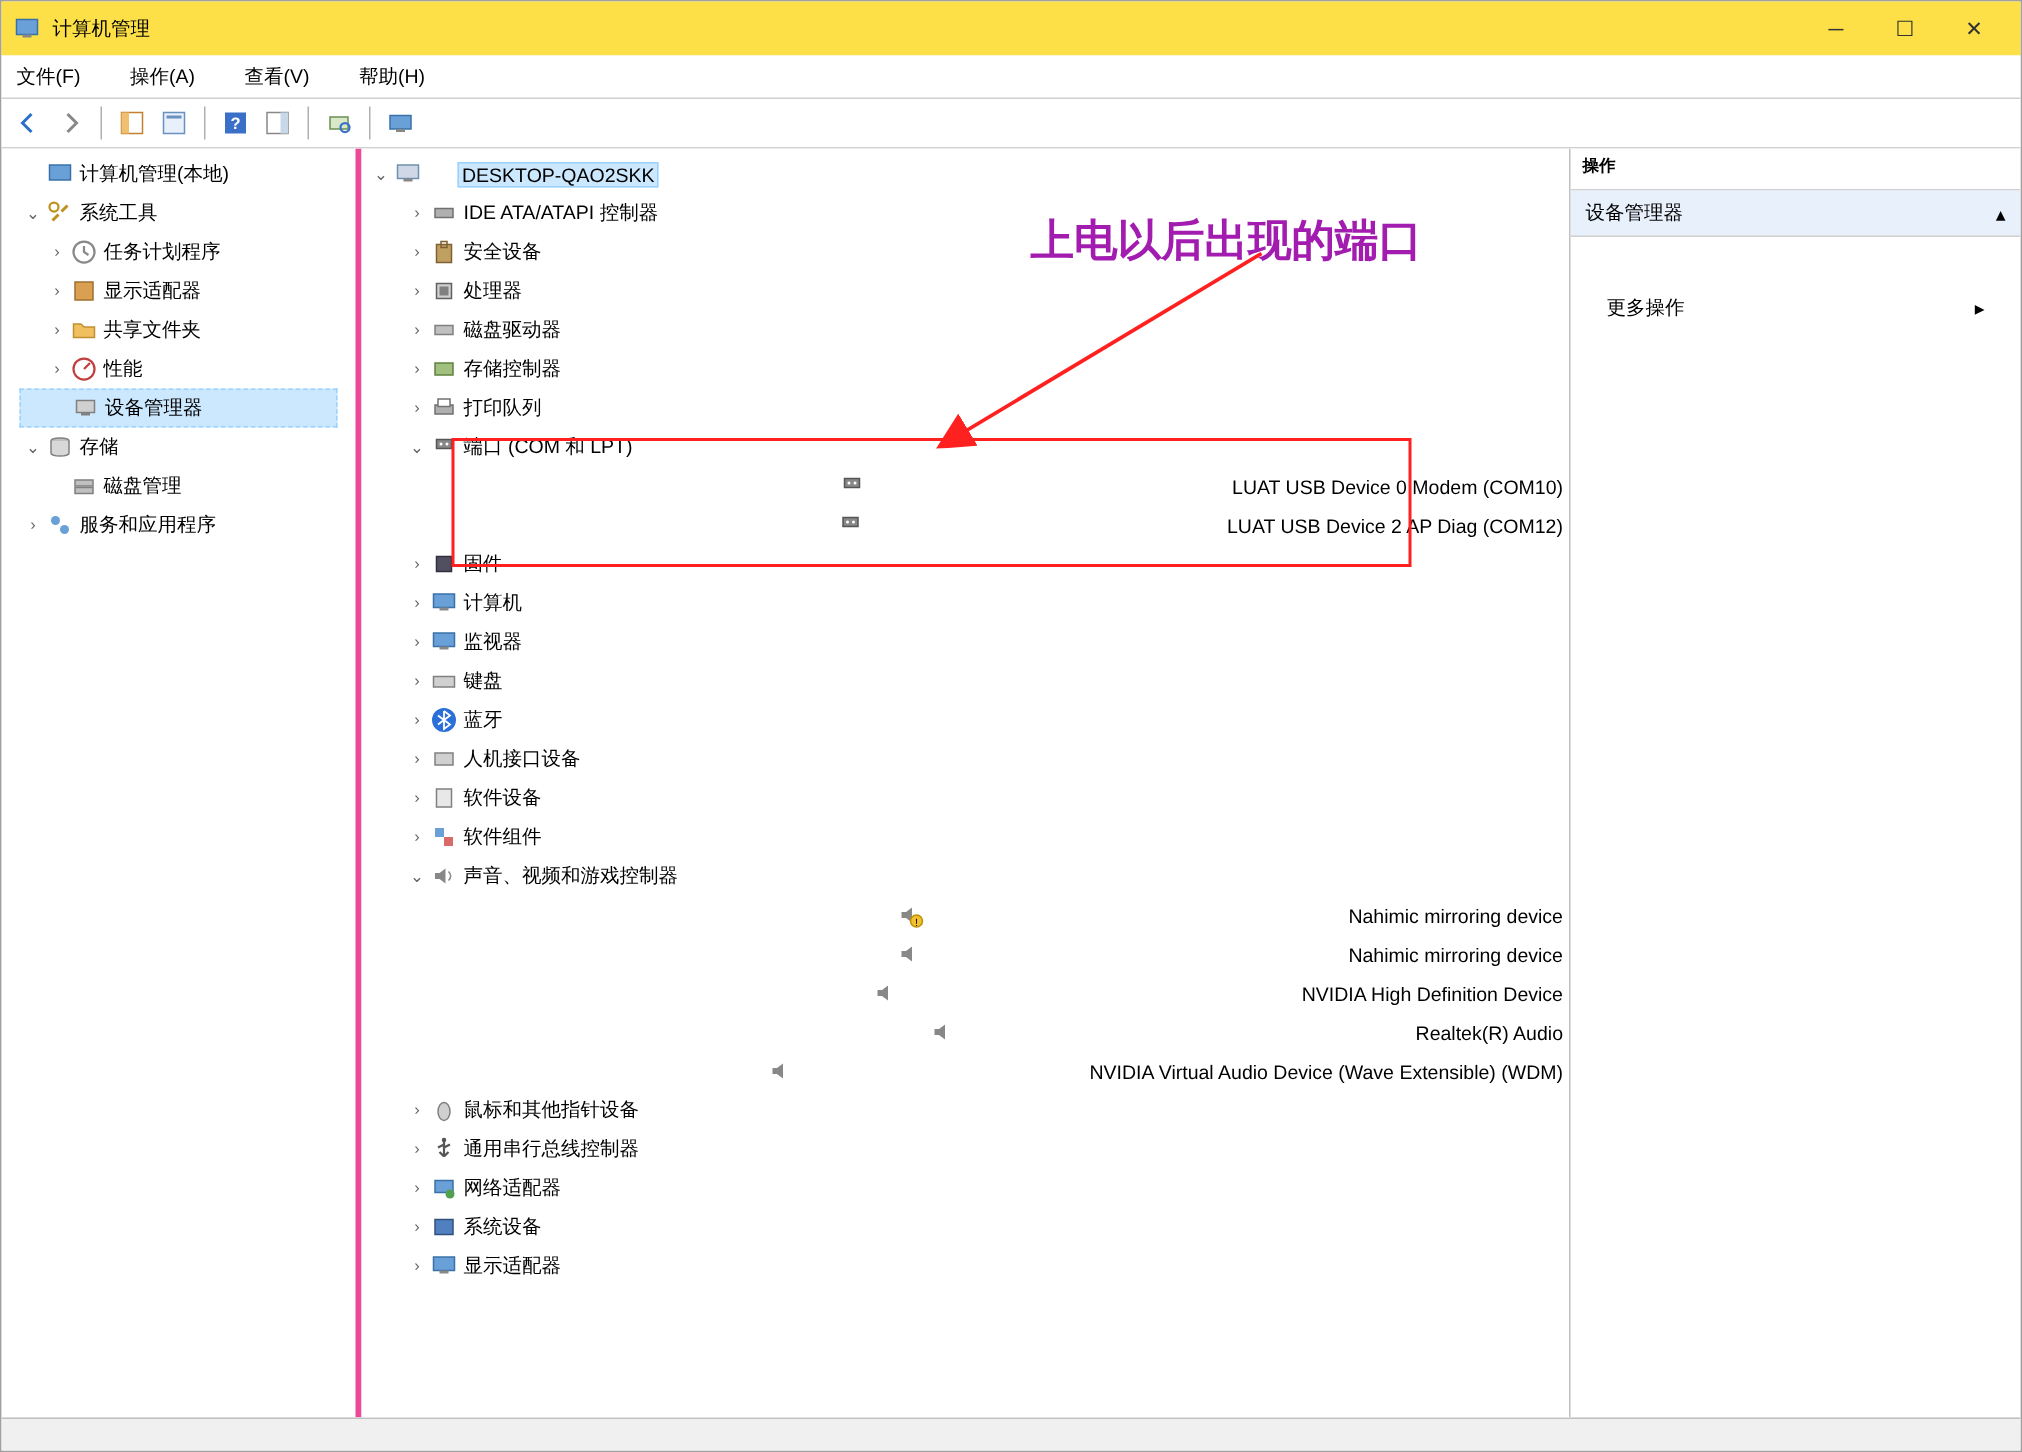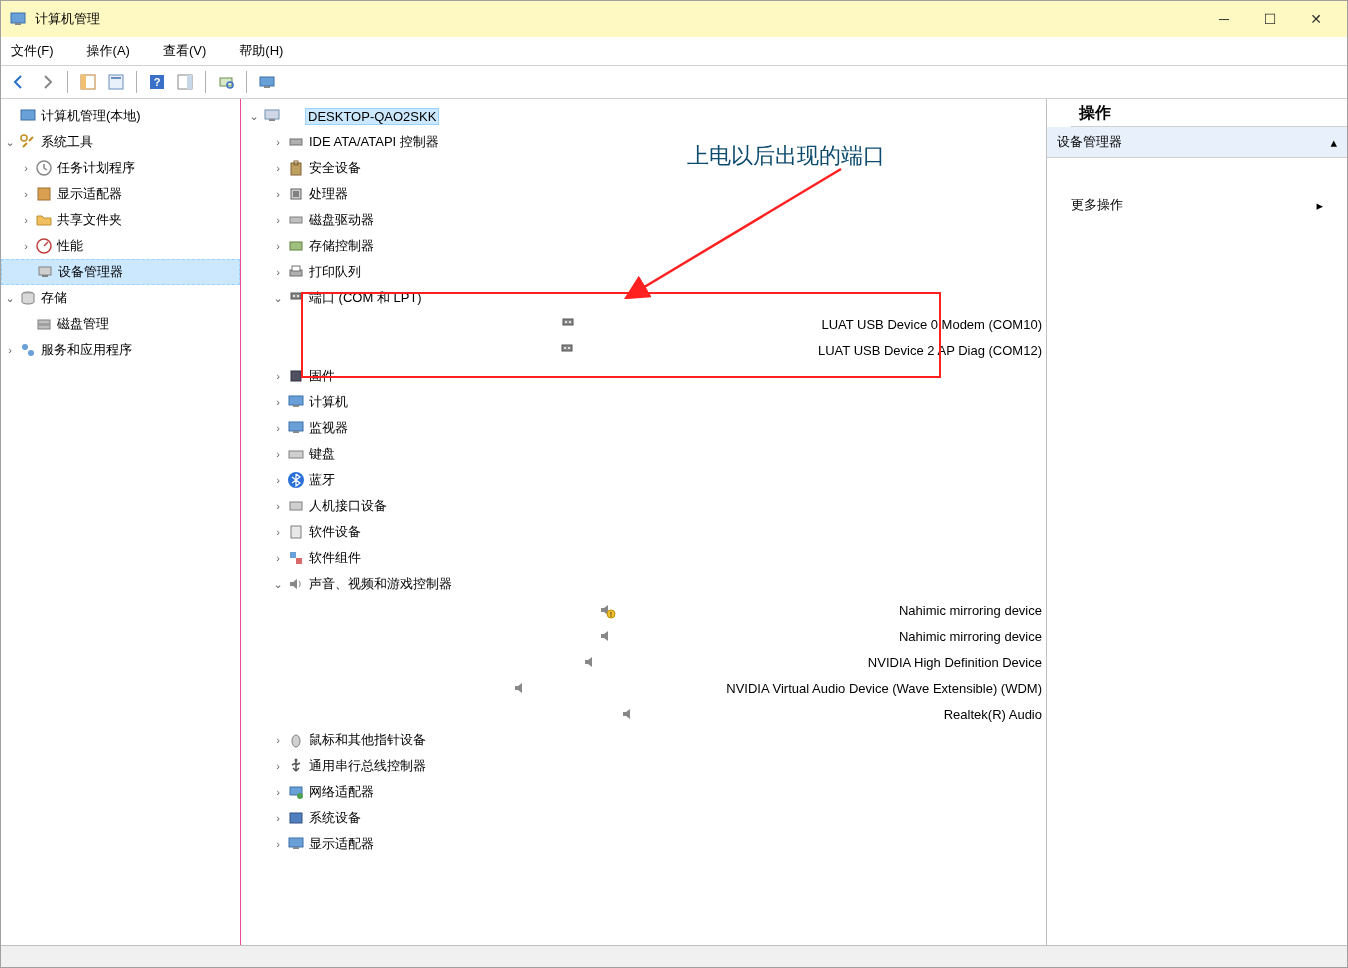--- a/index.html
+++ b/index.html
@@ -8,41 +8,41 @@
   font-size: 13px;
   background: #fff;
   width: 1348px;
   height: 968px;
   overflow: hidden;
   color: #000;
 }
 .window { display: flex; flex-direction: column; height: 100%; border: 1px solid #a0a0a0; }
 .titlebar {
   display: flex; align-items: center; height: 36px;
-  background: #fef9c3; padding: 0 8px;
+  background: #fde047; padding: 0 8px;
 }
 .titlebar .app-icon { width: 18px; height: 18px; margin-right: 8px; }
 .titlebar .title { flex: 1; font-size: 13px; }
 .win-controls { display: flex; gap: 0; }
 .win-btn { width: 46px; height: 36px; display:flex; align-items:center; justify-content:center; font-size:14px; color:#333; }
 .menubar { height: 28px; display:flex; align-items:center; gap: 33px; padding: 0 10px; background:#fff; font-size:13px; }
 .menubar .menuitem { cursor: default; }
 .toolbar {
   height: 34px; display:flex; align-items:center; gap:4px;
   padding: 0 6px; background:#fff; border-top:1px solid #d0d0d0; border-bottom:1px solid #d0d0d0;
 }
 .toolbar .tbtn { width:24px; height:24px; display:flex; align-items:center; justify-content:center; border-radius:2px; }
 .toolbar .sep { width:1px; height:22px; background:#b0b0b0; margin: 0 4px; }
 .body-area { flex:1; display:flex; overflow:hidden; }
-.left-panel { width: 240px; border-right:1px solid #ec4899; padding: 4px 0; overflow:auto; background:#fff; }
+.left-panel { width: 240px; border-right:4px solid #ec4899; padding: 4px 12px; overflow:auto; background:#fff; }
 .center-panel { flex:1; border-right:1px solid #c0c0c0; padding: 4px 2px; overflow:auto; background:#fff; position:relative; }
 .right-panel { width: 300px; background:#fff; overflow:auto; }
 .right-panel .actions-header {
   height: 28px; background:#fff; border-bottom:1px solid #d0d0d0;
-  padding: 4px 8px; font-size:16px; font-weight:bold;margin-left:24px;
+  padding: 4px 8px; font-size:11px; font-weight:bold;
 }
 .right-panel .actions-sub {
   background:#e8f0fb; border-bottom:1px solid #d0d0d0;
   padding: 6px 10px; font-size:13px; display:flex; justify-content:space-between; align-items:center;
 }
 .right-panel .actions-item {
   padding: 6px 24px; font-size:13px; display:flex; justify-content:space-between; align-items:center;margin-top:32px;
 }
 .tree-row { display:flex; align-items:center; height:26px; padding: 0 2px; white-space:nowrap; cursor:default; }
 .tree-row.selected { background:#cce8ff; border:1px dashed #99d1ff; height:26px; }
@@ -52,21 +52,21 @@
 .indent-1 { padding-left: 18px; }
 .indent-2 { padding-left: 36px; justify-content: space-between; }
 .center-panel .indent-0 { padding-left: 4px; }
 .center-panel .indent-1 { padding-left: 28px; }
 .center-panel .indent-2 { padding-left: 60px; }
 .annotation-box {
   position:absolute; border:2.5px solid #ff2020;
   left:60px; top:193px; width:640px; height:86px; pointer-events:none;
 }
 .annotation-text {
-  position:absolute; left:446px; top:42px; color:#0c4a6e; font-size:22px; pointer-events:none;
+  position:absolute; left:446px; top:42px; color:#a21caf; font-size:29px; pointer-events:none;font-weight:bold;
 }
 .annotation-arrow { position:absolute; pointer-events:none; }
 .statusbar { height:22px; border-top:1px solid #c0c0c0; background:#f0f0f0; }
 .center-panel .tree-row .node-label.selected-text { background:#cce8ff; border:1px solid #99d1ff; padding:0 2px;margin-left:20px; }
 svg { display:block; }
 </style>
 </head>
 <body>
 
 <div class="window">
@@ -462,30 +462,30 @@
           </span>
           <span class="node-label">NVIDIA High Definition Device</span>
         </div>
       <div class="tree-row indent-2">
           <span class="chevron empty">›</span>
           <span class="node-icon">
             <svg viewBox="0 0 18 18">
               <path d="M3 7 L6 7 L10 4 L10 14 L6 11 L3 11 Z" fill="#888"></path>
             </svg>
           </span>
+          <span class="node-label">Realtek(R) Audio</span>
+        </div>
+      <div class="tree-row indent-2">
+          <span class="chevron empty">›</span>
+          <span class="node-icon">
+            <svg viewBox="0 0 18 18">
+              <path d="M3 7 L6 7 L10 4 L10 14 L6 11 L3 11 Z" fill="#888"></path>
+            </svg>
+          </span>
           <span class="node-label">NVIDIA Virtual Audio Device (Wave Extensible) (WDM)</span>
-        </div>
-      <div class="tree-row indent-2">
-          <span class="chevron empty">›</span>
-          <span class="node-icon">
-            <svg viewBox="0 0 18 18">
-              <path d="M3 7 L6 7 L10 4 L10 14 L6 11 L3 11 Z" fill="#888"></path>
-            </svg>
-          </span>
-          <span class="node-label">Realtek(R) Audio</span>
         </div>
       <div class="tree-row indent-1">
           <span class="chevron">›</span>
           <span class="node-icon">
             <svg viewBox="0 0 18 18">
               <ellipse cx="9" cy="10" rx="4" ry="6" fill="#d0d0d0" stroke="#808080"></ellipse>
             </svg>
           </span>
           <span class="node-label">鼠标和其他指针设备</span>
         </div>

